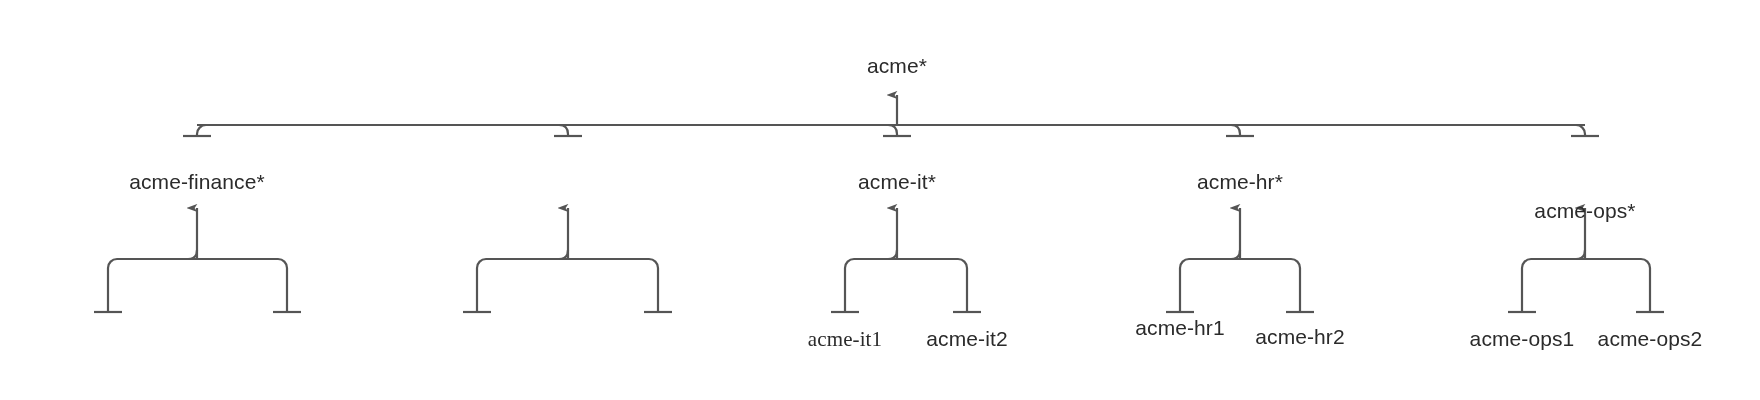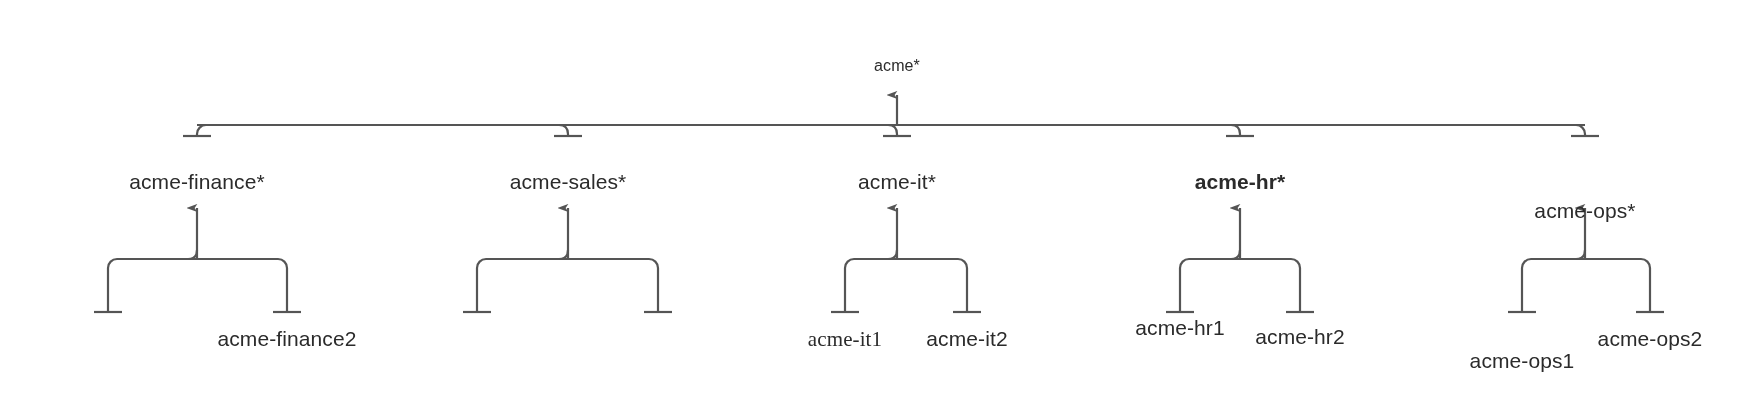--- a/index.html
+++ b/index.html
@@ -28,21 +28,21 @@
   .node-label {
     position: absolute;
     transform: translateX(-50%);
     white-space: nowrap;
     color: #2b2b2b;
     font-family: "Liberation Sans", sans-serif;
     font-size: 21px;
     line-height: 26px;
     letter-spacing: 0.1px;
   }
-  .root-label { font-size: 16px; }
+  .root-label { font-size: 21px; }
   .mid-label  { font-size: 21px; }
   .leaf-label { font-size: 21px; }
 </style>
 </head>
 <body>
 
 <div id="canvas">
 
   <svg id="tree-svg" viewBox="0 0 1760 400" xmlns="http://www.w3.org/2000/svg">
     <defs>
@@ -112,26 +112,24 @@
         <line x1="1522" y1="268" x2="1522" y2="312"></line>
         <line x1="1508" y1="312" x2="1536" y2="312"></line>
         <line x1="1650" y1="268" x2="1650" y2="312"></line>
         <line x1="1636" y1="312" x2="1664" y2="312"></line>
       </g>
   </svg>
 
   <div class="node-label root-label" style="left:897px; top:53px;">acme*</div>
 
   <div class="node-label mid-label" style="left:197px; top:169px;">acme-finance*</div>
-  <div class="node-label mid-label" style="left:568px; top:169px;">acme-sales*</div>
   <div class="node-label mid-label" style="left:897px; top:169px;">acme-it*</div>
-  <div class="node-label mid-label" style="left:1240px; top:169px;font-weight:bold;">acme-hr*</div>
+  <div class="node-label mid-label" style="left:1240px; top:169px;">acme-hr*</div>
   <div class="node-label mid-label" style="left:1585px; top:169px;margin-top:29px;">acme-ops*</div>
 
-  <div class="node-label leaf-label" style="left:287px; top:326px;">acme-finance2</div>
   <div class="node-label leaf-label" style="left:845px; top:326px;font-family:Liberation Serif, serif;">acme-it1</div>
   <div class="node-label leaf-label" style="left:967px; top:326px;">acme-it2</div>
   <div class="node-label leaf-label" style="left:1180px; top:315px;">acme-hr1</div>
   <div class="node-label leaf-label" style="left:1300px; top:324px;">acme-hr2</div>
-  <div class="node-label leaf-label" style="left:1522px; top:326px;margin-top:22px;">acme-ops1</div>
+  <div class="node-label leaf-label" style="left:1522px; top:326px;">acme-ops1</div>
   <div class="node-label leaf-label" style="left:1650px; top:326px;">acme-ops2</div>
 
 </div>
 
 </body></html>

